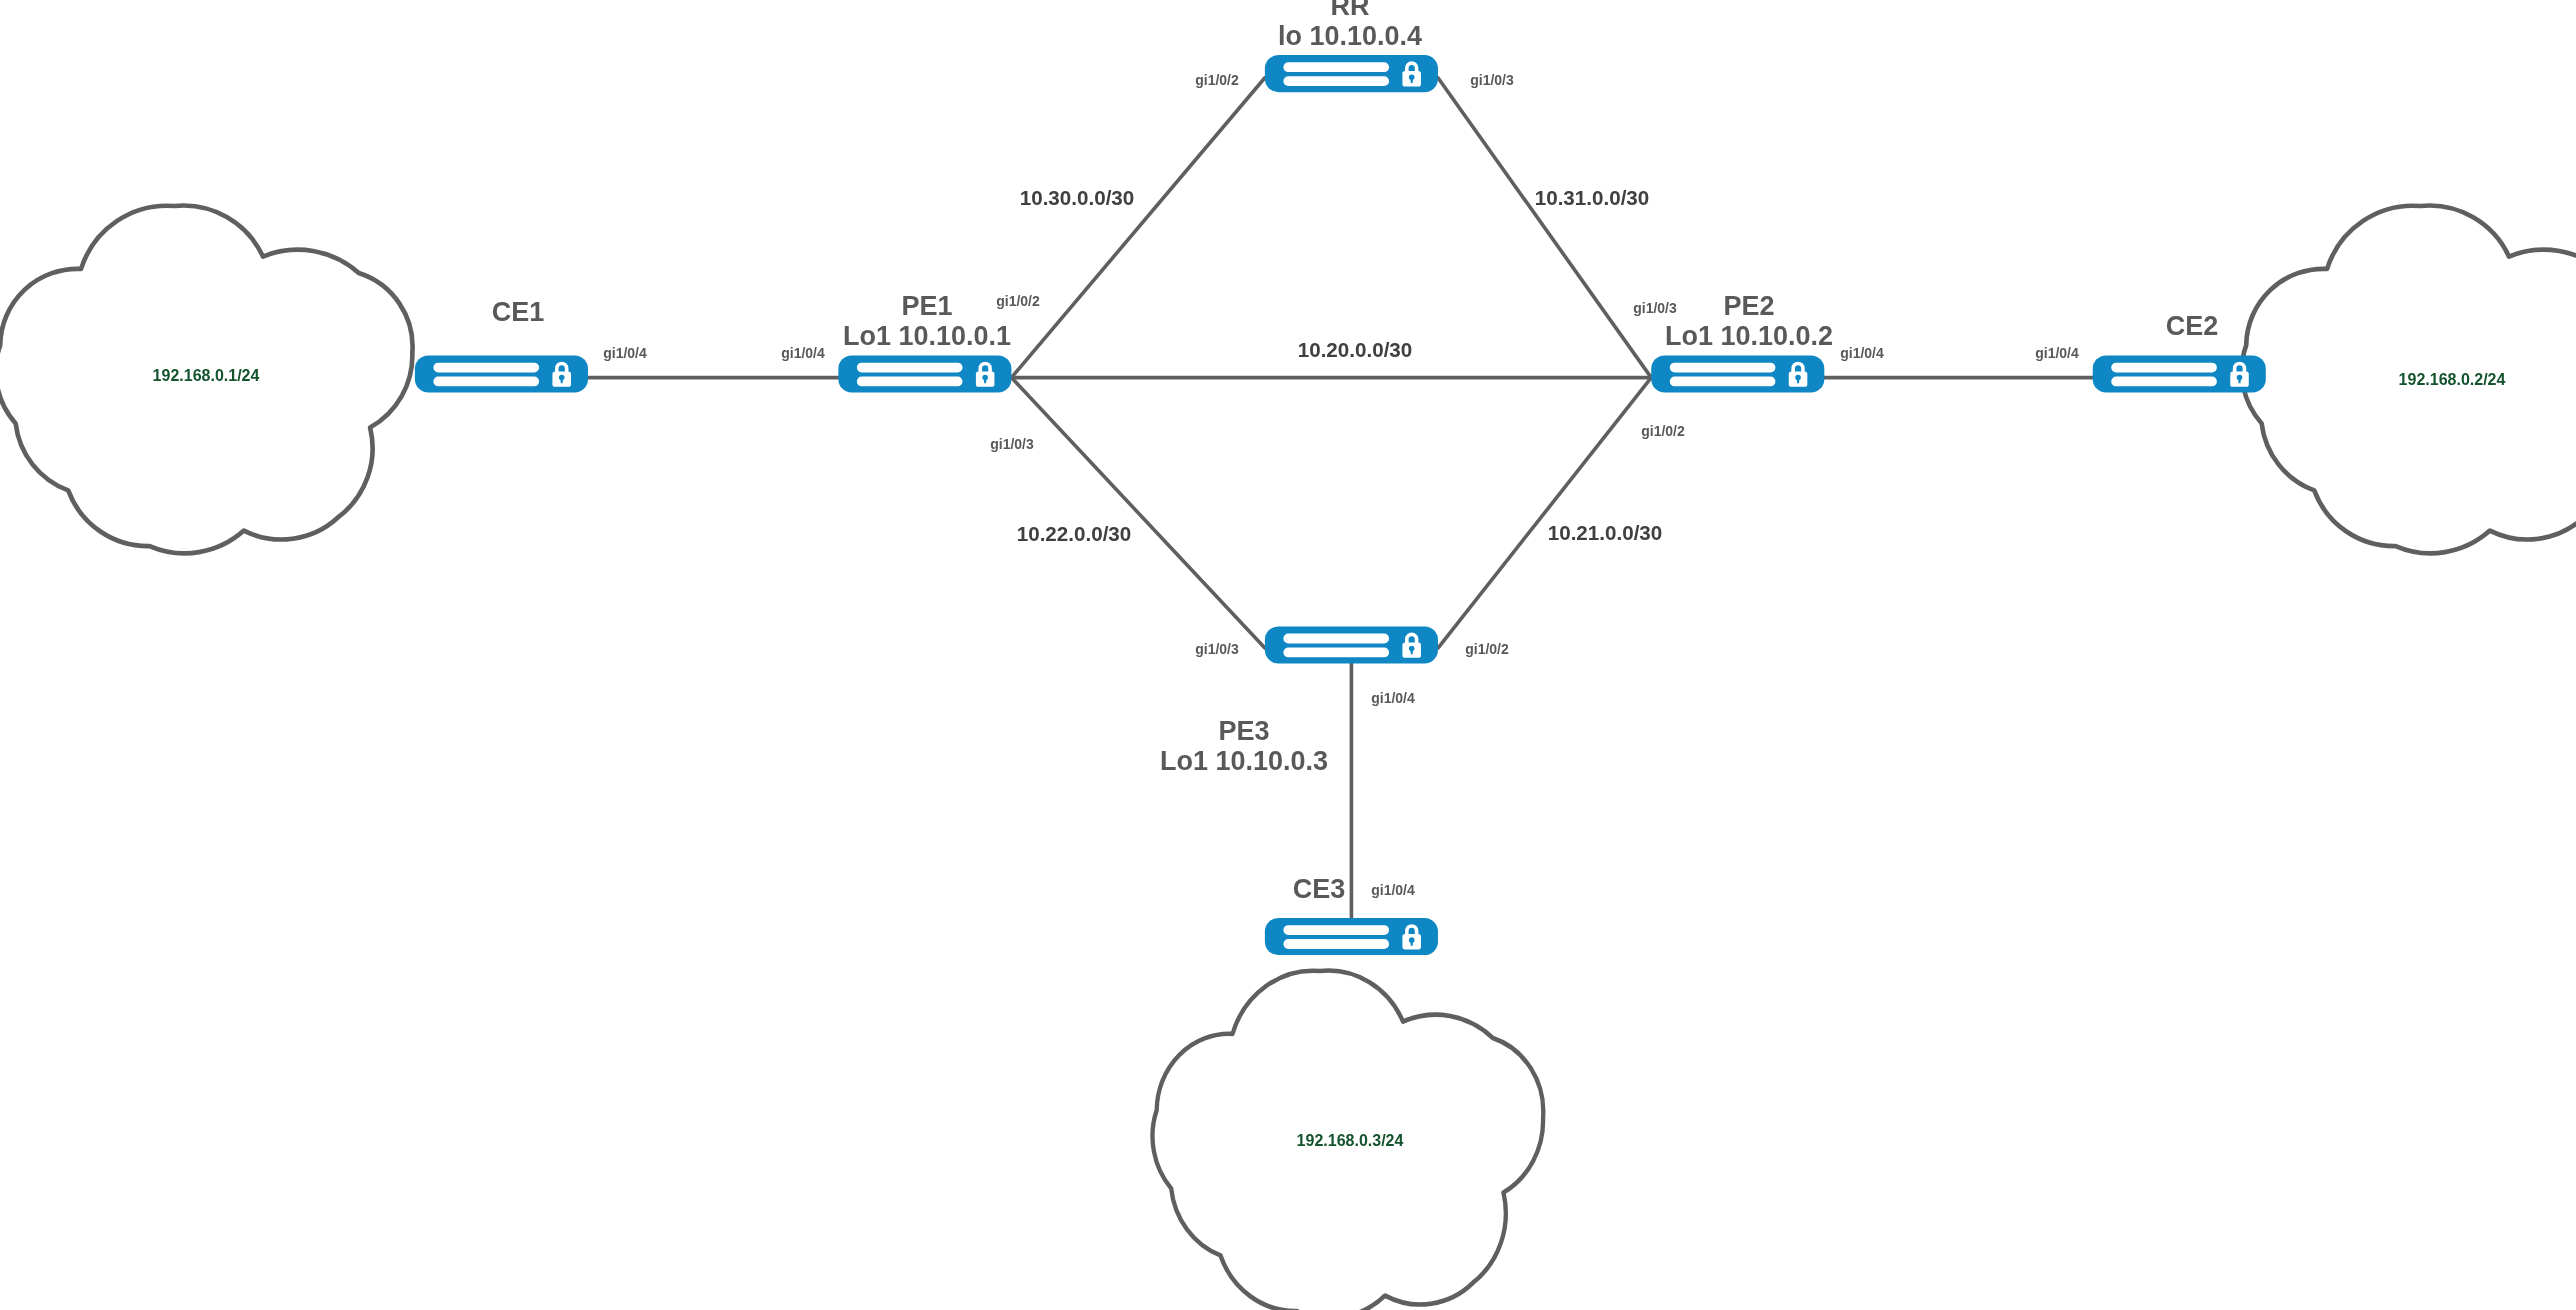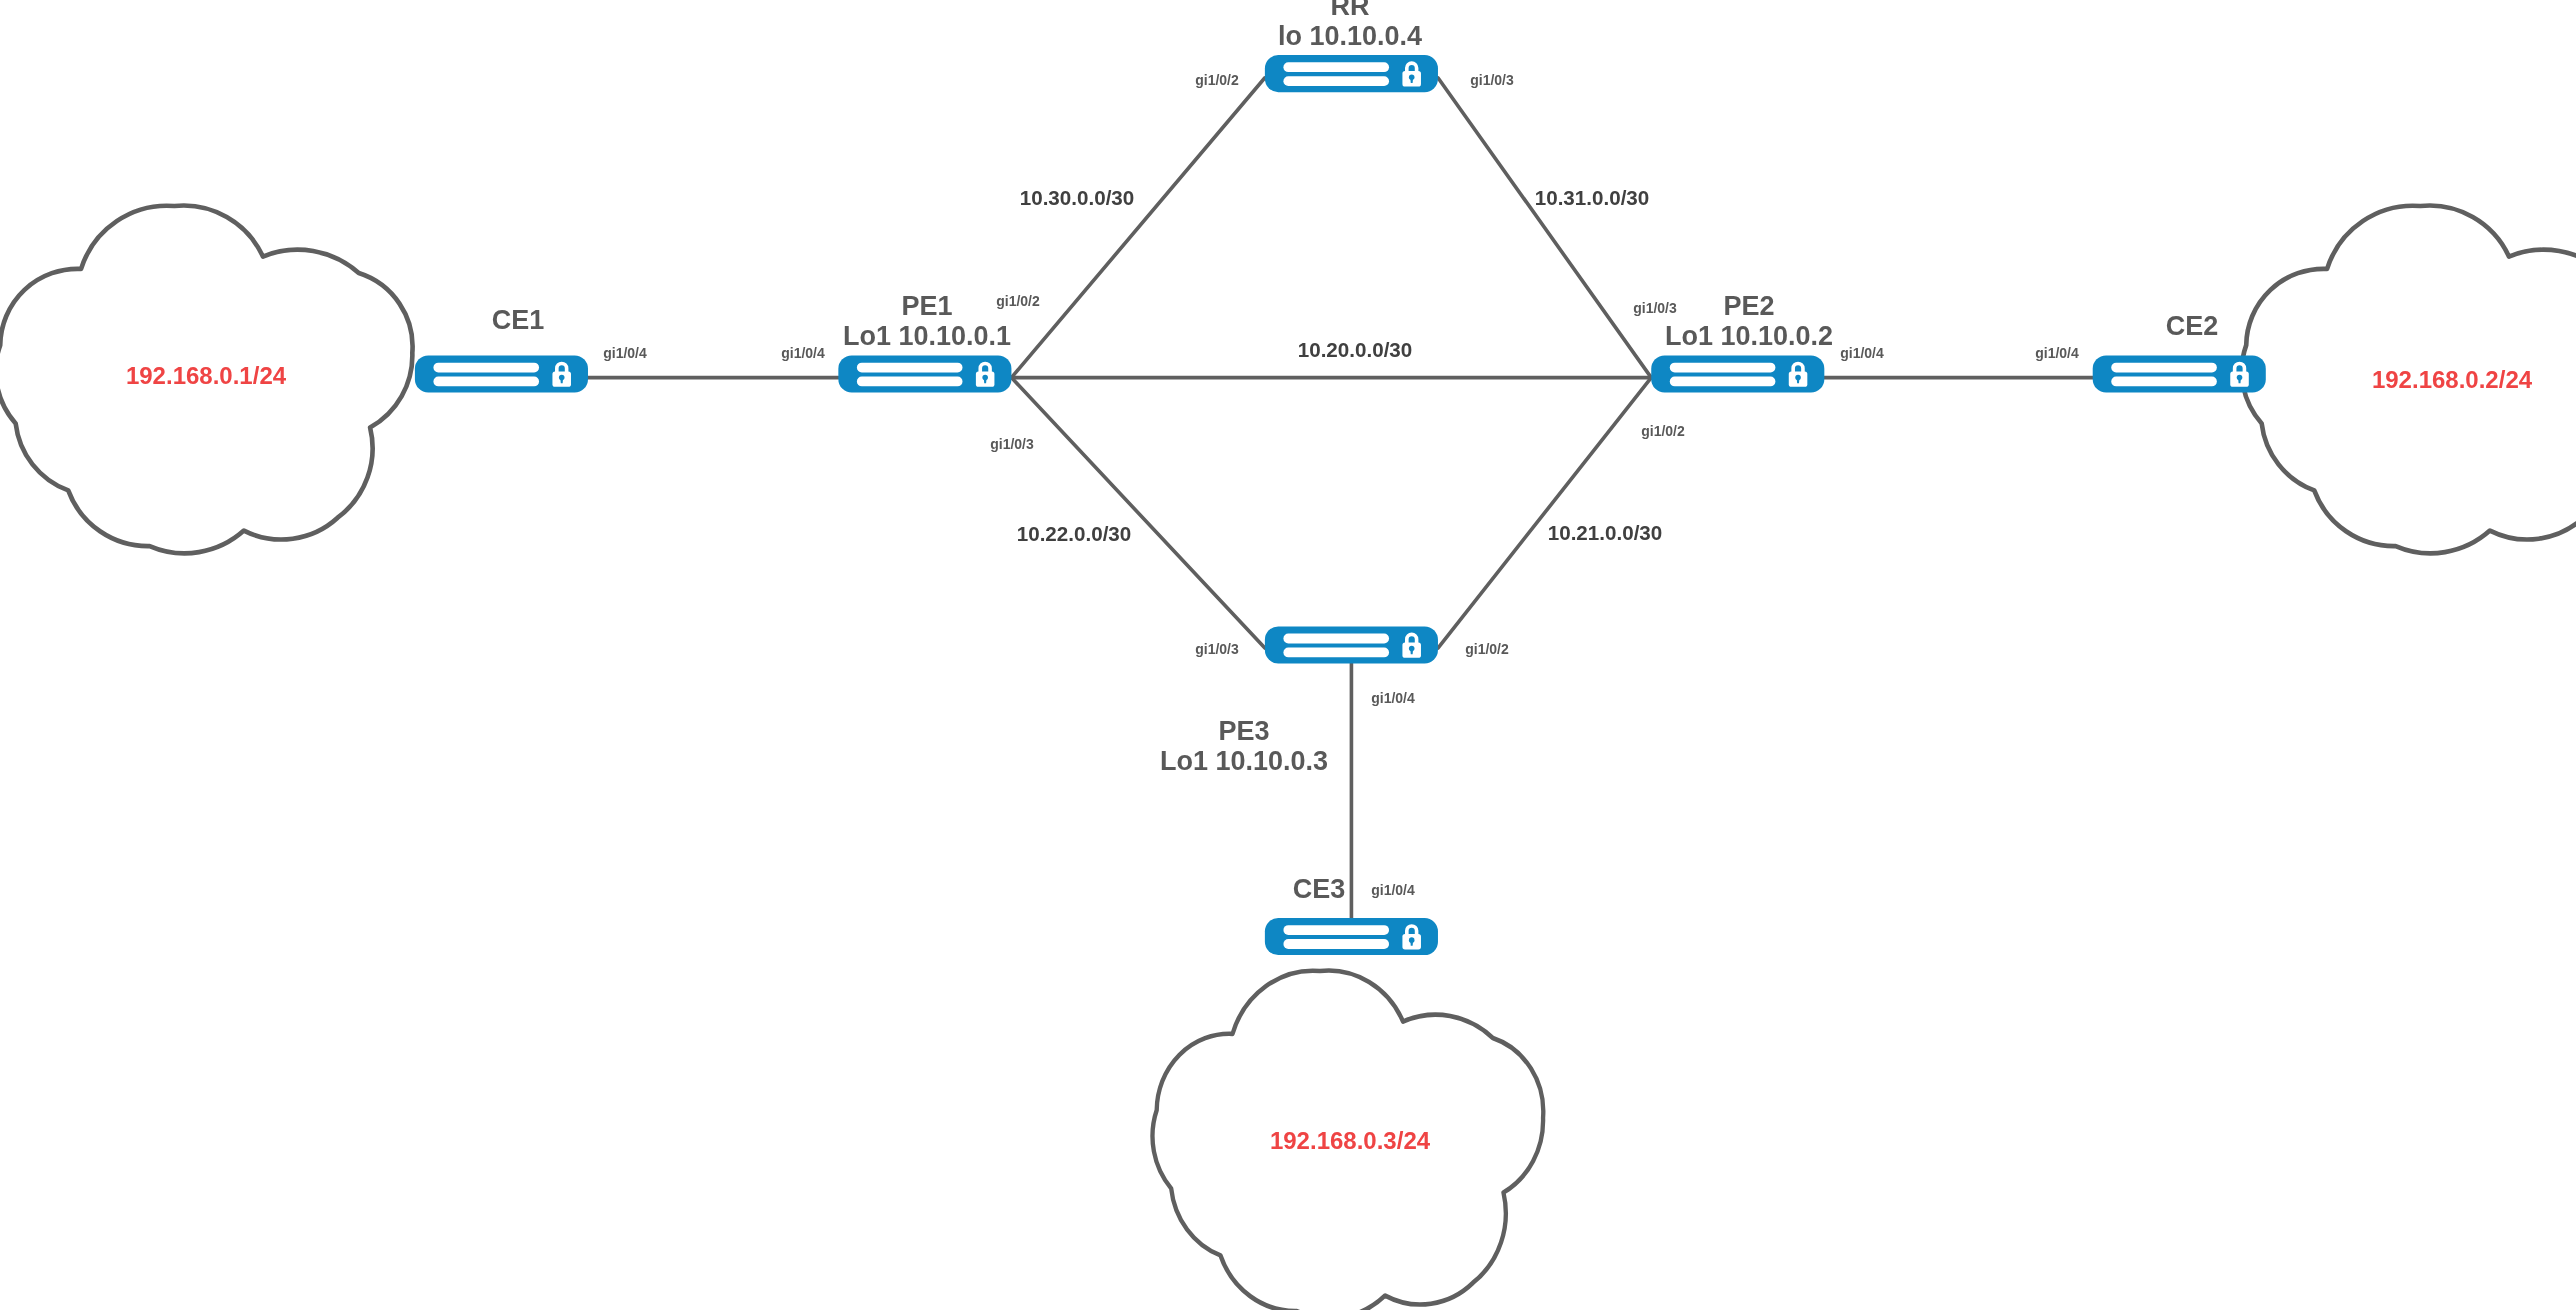--- a/index.html
+++ b/index.html
@@ -48,24 +48,24 @@
     color: #404040;
     font-family: "Liberation Sans", sans-serif;
     font-weight: bold;
     font-size: 20.6px;
     line-height: 1;
     white-space: nowrap;
     transform: translate(-50%, -50%);
   }
   .cloud-label {
     position: absolute;
-    color: #ef4444;
-    font-family: "Liberation Sans", sans-serif;
-    font-weight: bold;
-    font-size: 24px;
+    color: #14532d;
+    font-family: "Liberation Sans", sans-serif;
+    font-weight: bold;
+    font-size: 16px;
     line-height: 1;
     white-space: nowrap;
     transform: translate(-50%, -50%);
   }
 </style>
 </head>
 <body>
 
 <div id="stage">
 
@@ -161,21 +161,21 @@
       <div class="link-label" style="left: 1589px; top: 533px; margin-left: 16px;">10.21.0.0/30</div>
       <div class="iface-label" style="left: 1487px; top: 649px;">gi1/0/2</div>
       <div class="iface-label" style="left: 1663px; top: 431px;">gi1/0/2</div>
       <div class="iface-label" style="left: 1393px; top: 698px;">gi1/0/4</div>
       <div class="iface-label" style="left: 1393px; top: 890px;">gi1/0/4</div>
       <div class="iface-label" style="left: 1862px; top: 353px;">gi1/0/4</div>
       <div class="iface-label" style="left: 2057px; top: 353px;">gi1/0/4</div>
       <div class="cloud-label" style="left: 206px; top: 376px;">192.168.0.1/24</div>
       <div class="cloud-label" style="left: 2452px; top: 380px;">192.168.0.2/24</div>
       <div class="cloud-label" style="left: 1350px; top: 1141px;">192.168.0.3/24</div>
-      <div class="node-label" style="left: 518px; top: 305px; text-align: right;">
+      <div class="node-label" style="left: 518px; top: 297px; text-align: right;">
         <div>CE1</div>
       </div>
       <div class="node-label" style="left: 927px; top: 291px;">
         <div>PE1</div>
         <div>Lo1 10.10.0.1</div>
       </div>
       <div class="node-label" style="left: 1350px; top: -9.3px;">
         <div>RR</div>
         <div>lo 10.10.0.4</div>
       </div>

